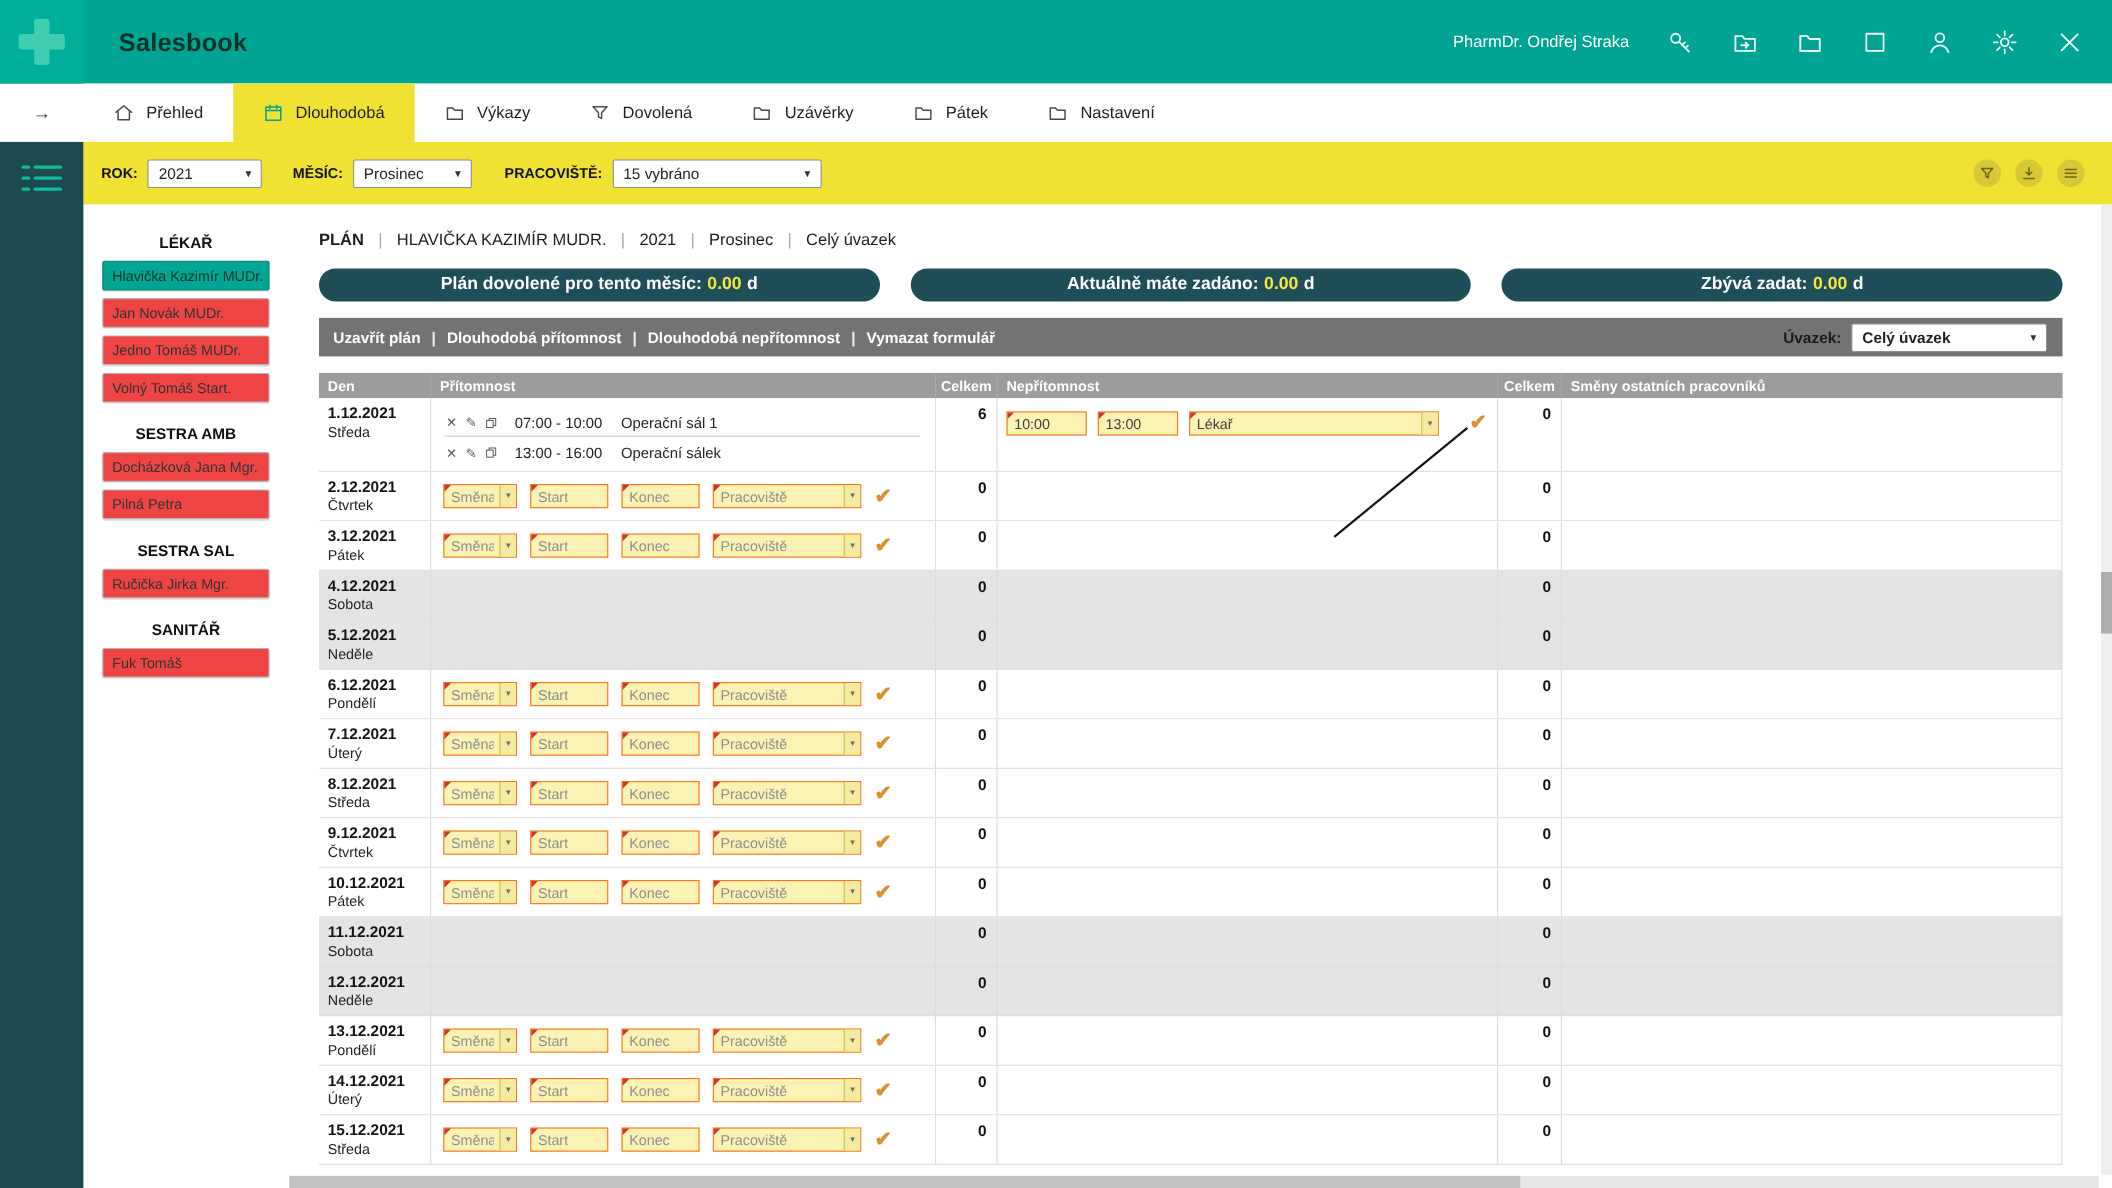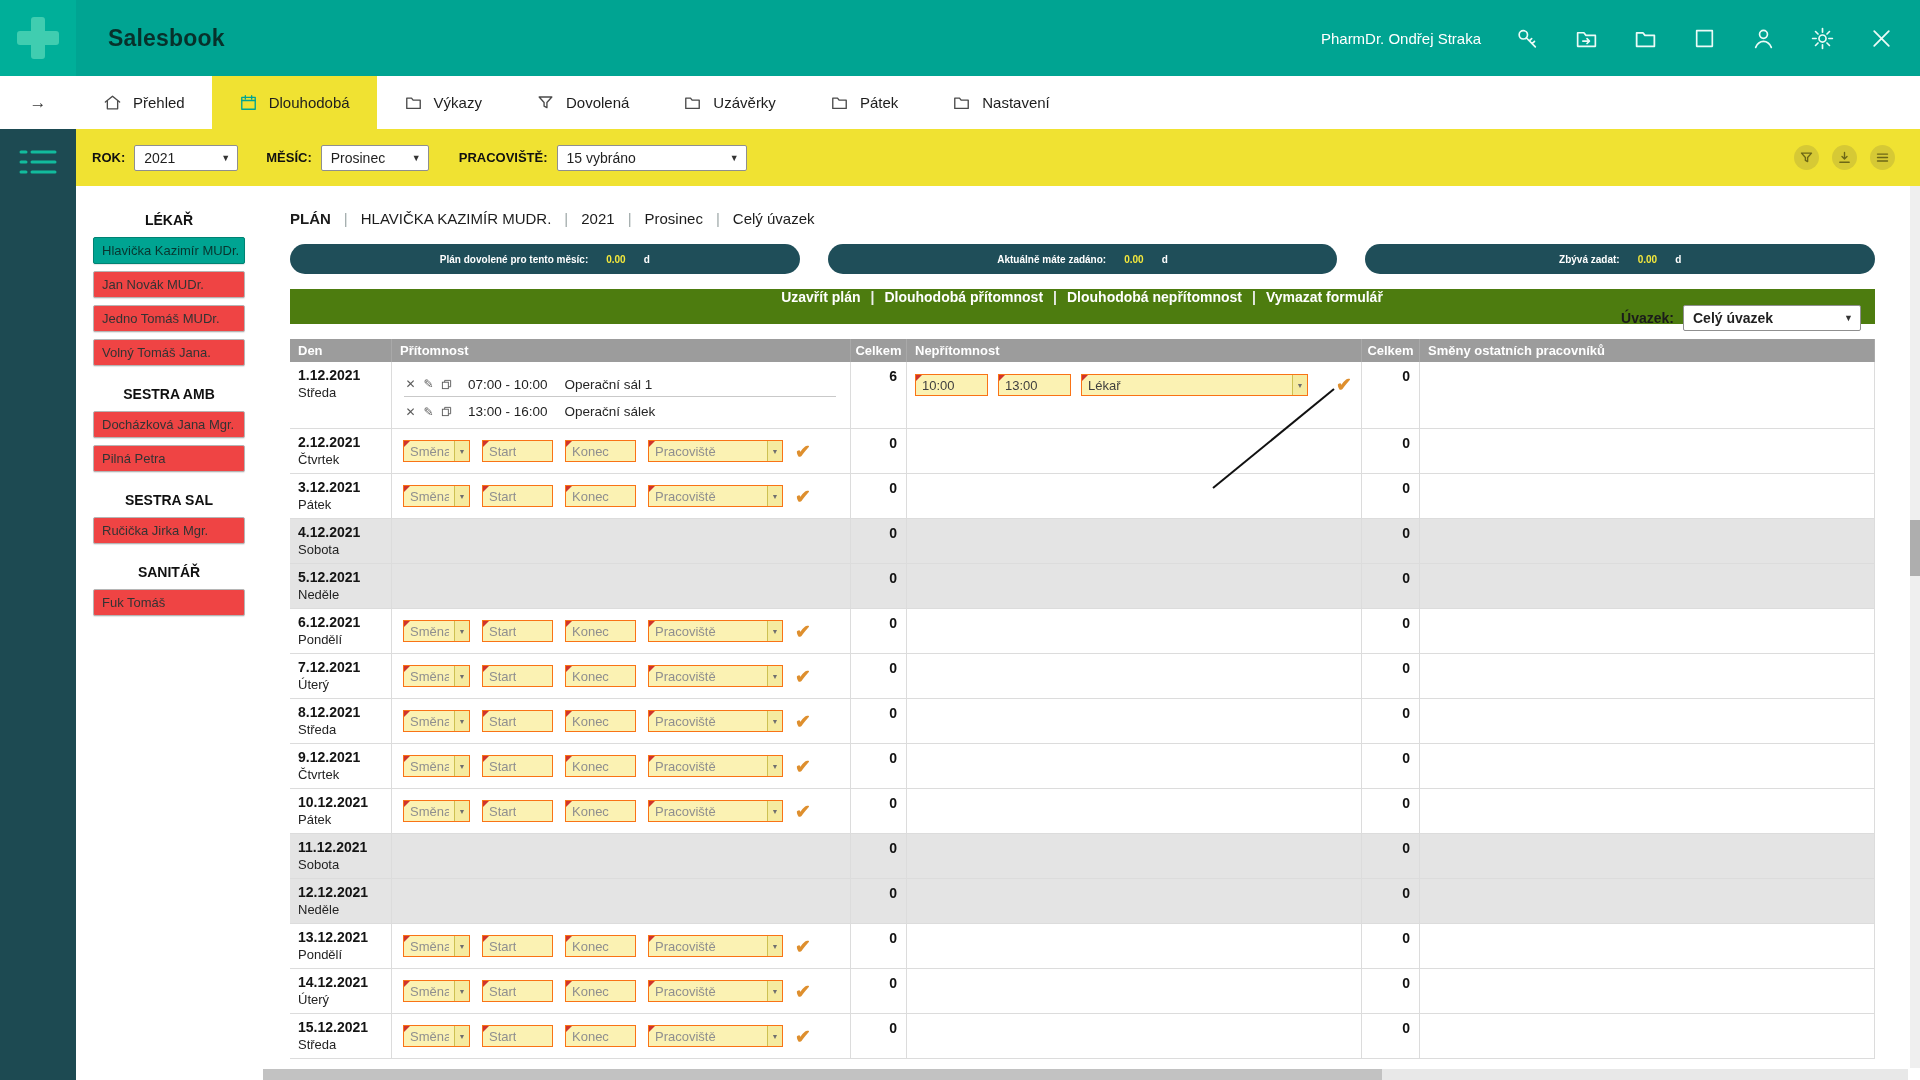--- a/index.html
+++ b/index.html
@@ -61,25 +61,25 @@
   .staff-item.selected { background:#00a492; border-color:#008273; color:#08352f; }
 
   
   .main { flex:1; padding-top:22px; min-width:0; }
   .breadcrumb { display:flex; align-items:center; gap:13px; font-size:15px; color:#1c1c1c; height:20px; }
   .bc-item.first { font-weight:bold; }
   .bc-sep { color:#9fa9a9; }
 
   .pills { display:flex; gap:28px; width:1585px; margin-top:16px; }
   .pill { flex:1; background:#1f4e59; border-radius:15px; height:30px; display:flex; align-items:center;
-          justify-content:center; gap:18px; color:#fff; font-weight:bold; font-size:10px; }
+          justify-content:center; gap:5px; color:#fff; font-weight:bold; font-size:16px; }
   .pill-value { color:#f4e83c; }
 
-  .toolbar { width:1585px; margin-top:15px; background:#4d7c0f; height:35px; display:flex; align-items:center;
-             padding:0 14px 0 13px; color:#fff; font-weight:bold; font-size:14px;flex-direction:column; }
+  .toolbar { width:1585px; margin-top:15px; background:#737373; height:35px; display:flex; align-items:center;
+             padding:0 14px 0 13px; color:#fff; font-weight:bold; font-size:14px; }
   .tb-action { cursor:pointer; white-space:nowrap; }
   .tb-sep { margin:0 10px; color:#eee; }
   .tb-right { margin-left:auto; display:flex; align-items:center; gap:9px; }
   .tb-right .f-label { color:#1b1b1b; font-size:14px; }
   .tb-right .wselect { width:178px; margin-left:0; }
 
   
   .ptable { width:1585px; margin-top:15px; }
   .thead, .trow { display:grid; grid-template-columns:102px 459px 56px 455px 58px 455px; }
   .thead { background:#9c9c9c; color:#fff; font-weight:bold; font-size:13px; }
@@ -318,21 +318,21 @@
           </span>
       </div>
 
       <div class="content-row">
 
         <div class="staff-panel">
             <div class="staff-heading">LÉKAŘ</div>
             <div class="staff-item selected">Hlavička Kazimír MUDr.</div>
             <div class="staff-item">Jan Novák MUDr.</div>
             <div class="staff-item">Jedno Tomáš MUDr.</div>
-            <div class="staff-item">Volný Tomáš Jana.</div>
+            <div class="staff-item">Volný Tomáš Start.</div>
             <div class="staff-heading">SESTRA AMB</div>
             <div class="staff-item">Docházková Jana Mgr.</div>
             <div class="staff-item">Pilná Petra</div>
             <div class="staff-heading">SESTRA SAL</div>
             <div class="staff-item">Ručička Jirka Mgr.</div>
             <div class="staff-heading">SANITÁŘ</div>
             <div class="staff-item">Fuk Tomáš</div>
           </div>
 
         <div class="main">

